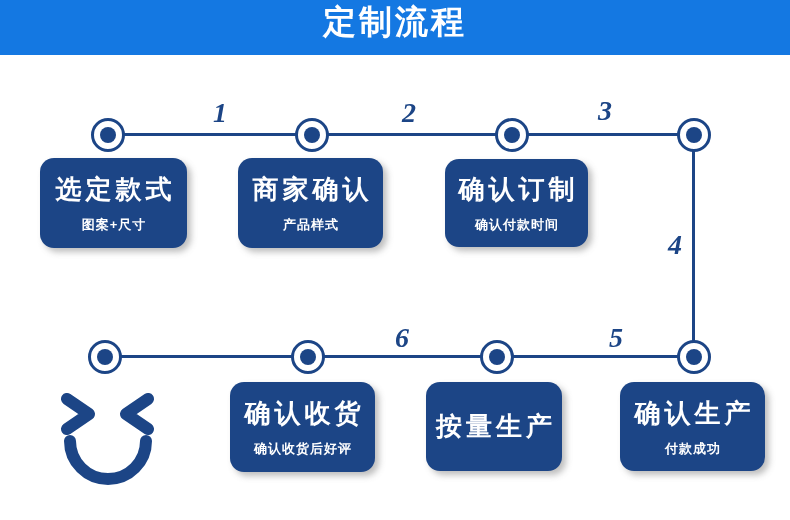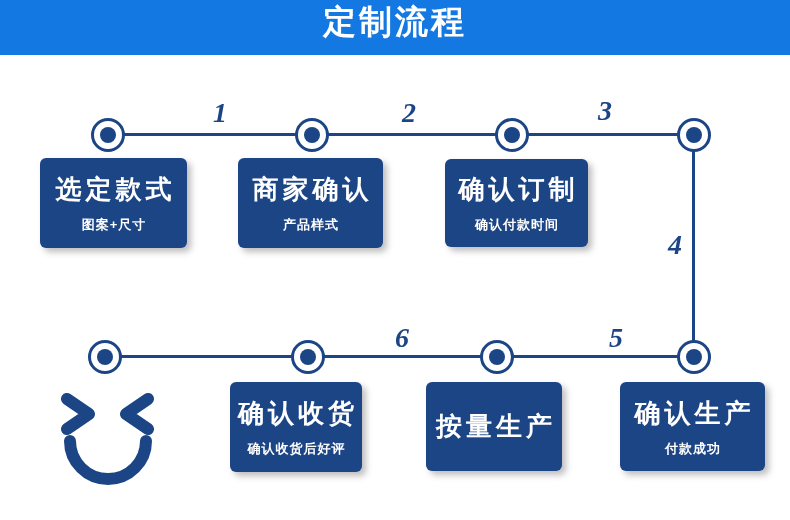--- a/index.html
+++ b/index.html
@@ -37,31 +37,31 @@
     font-family:"Liberation Serif", serif; font-style:italic;
     font-size:28px; font-weight:600;
   }
   .num-1{left:213px;top:99px}  .num-2{left:402px;top:99px}
   .num-3{left:598px;top:97px}  .num-4{left:668px;top:231px}
   .num-5{left:609px;top:324px} .num-6{left:395px;top:324px}
   
   .box {
     position:absolute; background:#1c4586; color:#ffffff; z-index:2;
     display:flex; flex-direction:column; align-items:center; justify-content:center;
-    row-gap:9px; text-align:center; border-radius:6px;
+    row-gap:9px; text-align:center; border-radius:14px;
     box-shadow:4px 4px 6px rgba(110,110,110,0.45);
   }
   .box .t { font-size:26px; font-weight:700; letter-spacing:4px; text-indent:4px; white-space:nowrap; }
   .box .s { font-size:13px; font-weight:700; letter-spacing:1px; text-indent:1px; white-space:nowrap; }
   .box-1{left:40px;top:158px;width:147px;height:90px}
   .box-2{left:238px;top:158px;width:145px;height:90px}
   .box-3{left:445px;top:159px;width:143px;height:88px}
   .box-4{left:620px;top:382px;width:145px;height:89px}
   .box-5{left:426px;top:382px;width:136px;height:89px}
-  .box-6{left:230px;top:382px;width:132px;height:90px}
+  .box-6{left:230px;top:382px;width:145px;height:90px}
   
   .smiley { position:absolute; left:60px; top:389px; z-index:2; }
 </style>
 </head>
 <body>
 
 <div class="canvas">
 
   <div class="banner">
     <span class="title">定制流程</span>

